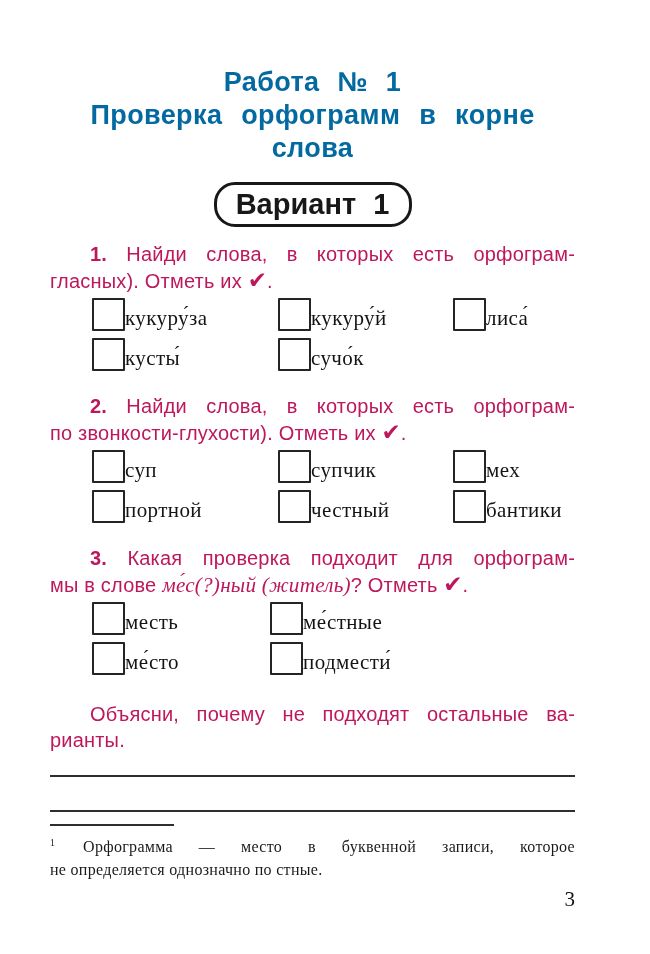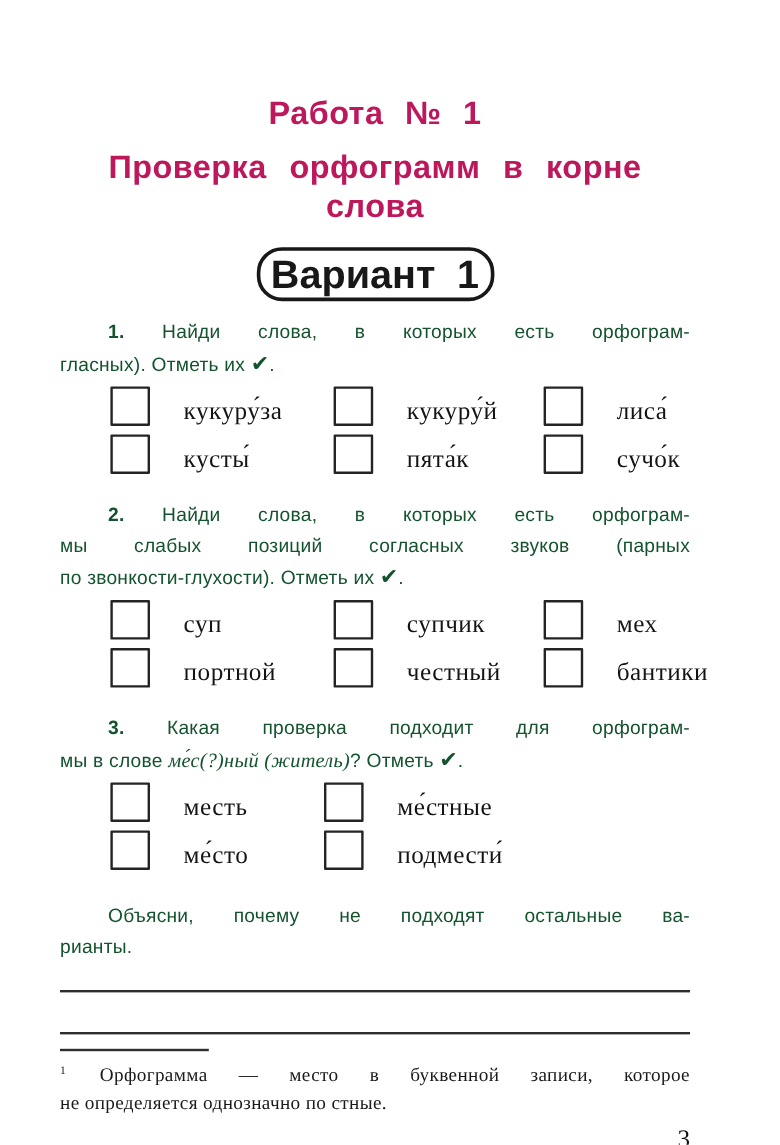--- a/index.html
+++ b/index.html
@@ -6,50 +6,50 @@
   body {
     width:650px; height:954px; position:relative; overflow:hidden;
     color:#1c1c1c;
     font-family:"Liberation Sans","DejaVu Sans",sans-serif;
   }
   .sheet { padding:66px 75px 0 50px; }
 
   
   .title1, .title2 {
     font-weight:700; font-size:27px; line-height:33px; text-align:center;
-    letter-spacing:0.4px; word-spacing:10px; color:#be185d;margin-top:12px;
+    letter-spacing:0.4px; word-spacing:10px; color:#0369a1;
   }
   .title2 { word-spacing:11px; }
 
   
   .pill-row { text-align:center; margin-top:17px; }
   .pill {
     display:inline-block; border:3px solid #181818; border-radius:21px;
-    padding:4px 0; width:192px; font-weight:700; font-size:33px; line-height:31px;
+    padding:4px 0; width:192px; font-weight:700; font-size:29px; line-height:31px;
     word-spacing:9px; color:#181818;
   }
 
   
-  .para { font-size:16px; line-height:26px; letter-spacing:0.2px; color:#14532d; }
+  .para { font-size:20px; line-height:26px; letter-spacing:0.2px; color:#be185d; }
   .para .pline { text-align:justify; text-align-last:justify; }
   .para .pline:last-child { text-align-last:left; }
   .para .pline:first-child { text-indent:40px; }
   .para b { font-weight:700; }
   sup { font-size:0.6em; line-height:0; vertical-align:super; }
   .wit { font-family:"Liberation Serif","DejaVu Serif",serif; font-size:1.06em; }
   .check { font-family:"DejaVu Sans",sans-serif; font-weight:700; font-size:1.15em; letter-spacing:0; }
 
   .task-1 { margin-top:14px; }
   .task-2, .task-3 { margin-top:22px; }
 
   
   .opts { display:grid; margin-left:42px; margin-top:4px; row-gap:7px; }
   .cols3 { grid-template-columns:186px 175px 1fr; }
   .cols2 { grid-template-columns:178px 1fr; }
-  .opt { display:flex; align-items:flex-end; gap:28px; }
+  .opt { display:flex; align-items:flex-end; gap:0; }
   .box {
     width:33px; height:33px; box-sizing:border-box;
     border:2px solid #242424; border-radius:1px; background:#fff; flex:0 0 auto;
   }
   .w {
     font-family:"Liberation Serif","DejaVu Serif",serif;
     font-size:21px; line-height:21px; letter-spacing:0.4px; padding-bottom:2px; color:#141414;
   }
 
   .explain { margin-top:26px; }
@@ -104,33 +104,28 @@
       <div class="opt">
         <span class="box"></span>
         <span class="w">лиса́</span>
       </div>
       <div class="opt">
         <span class="box"></span>
         <span class="w">кусты́</span>
       </div>
       <div class="opt">
         <span class="box"></span>
-        <span class="w">пята́к</span>
-      </div>
-      <div class="opt">
-        <span class="box"></span>
         <span class="w">сучо́к</span>
       </div>
     </div>
   </section>
 
   <section class="task-2">
     <div class="para">
       <div class="pline"><b>2.</b> Найди слова, в которых есть орфограм-</div>
-      <div class="pline">мы слабых позиций согласных звуков (парных</div>
       <div class="pline">по звонкости-глухости). Отметь их <span class="check">✔</span>.</div>
     </div>
     <div class="opts cols3">
       <div class="opt">
         <span class="box"></span>
         <span class="w">суп</span>
       </div>
       <div class="opt">
         <span class="box"></span>
         <span class="w">супчик</span>

